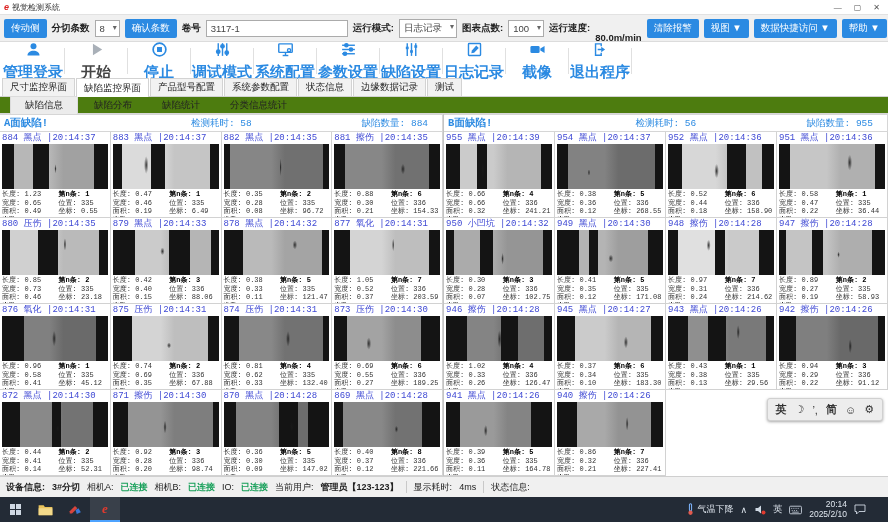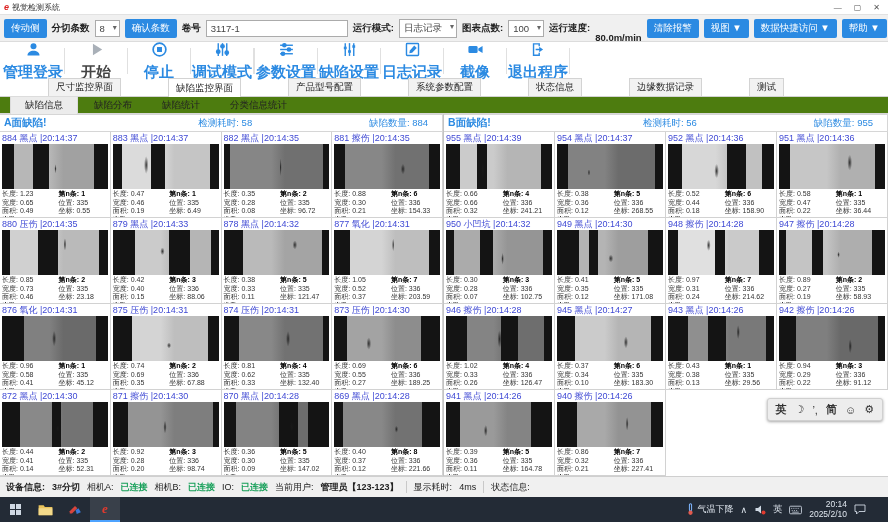--- a/index.html
+++ b/index.html
@@ -25,31 +25,31 @@
   
   .tb2 { height:38px; background:#fff; display:flex; align-items:center; padding:0 2px; }
   .action { width:62px; display:flex; flex-direction:column; align-items:center; gap:1px; cursor:pointer; }
   .action svg { width:17px; height:17px; }
   .action .alabel { font-size:15px; color:#2b8ae2; font-weight:bold; white-space:nowrap; }
   .action.disabled .alabel { color:#444; }
   .vsep { width:1px; height:26px; background:#e0e0e0; }
 
   
   .tabs { height:17px; background:#fff; display:flex; align-items:flex-end; padding:0 2px; border-bottom:1px solid #d3d3d3; font-size:9.5px; }
-  .tab { padding:2px 7px 2px; background:#f2f2f2; border:1px solid #d3d3d3; border-bottom:none; color:#222; margin-right:1px; cursor:pointer; white-space:nowrap;margin-left:46px; }
+  .tab { padding:2px 7px 2px; background:#f2f2f2; border:1px solid #d3d3d3; border-bottom:none; color:#222; margin-right:1px; cursor:pointer; white-space:nowrap; }
   .tab.active { background:#fff; position:relative; top:1px; padding-top:3px; }
 
   
   .subtabs { height:17px; background:#4d7c0f; display:flex; align-items:center; padding:0 10px; gap:2px; border-bottom:1px solid #d7d7d7; font-size:9.5px; }
   .subtab { padding:2px 14px; color:#222; cursor:pointer; white-space:nowrap; }
   .subtab.active { background:#ececec; border:1px solid #dcdcdc; }
 
   
   .panels { display:flex; height:362px; }
-  .panel { width:533px; border-right:1px solid #c4c4c4; }
+  .panel { width:533px; border-right:1px solid #c4c4c4;font-family:Liberation Mono, monospace; }
   .panel:last-child { border-right:none; }
   .panel-head { height:18px; display:flex; align-items:center; border:1px solid #d6d6d6; border-left:none; background:#fff; font-size:9.5px; color:#2b8ae2; }
   .panel-title { font-weight:bold; font-size:10.5px; margin-left:4px; }
   .panel-head .stat { white-space:nowrap; }
   .ph-sp1 { flex:1.3; } .ph-sp2 { flex:1; } .ph-sp3 { width:14px; }
   .grid { display:grid; grid-template-columns:repeat(4,1fr); grid-auto-rows:86px; }
   .cell { border-right:1px solid #d2d2d2; border-bottom:1px solid #d2d2d2; padding:0 2px; overflow:hidden; cursor:pointer; background:#fff; }
   .cell-head { font-size:9px; color:#3f49d4; line-height:12px; white-space:nowrap; overflow:hidden; }
   .cell-img { height:45px; width:100%; background-color:#888; }
   .meta { display:flex; font-size:7px; line-height:8.5px; color:#333; padding-top:1px; }
@@ -144,20 +144,29 @@
             <line x1="6" y1="3" x2="6" y2="21"></line>
             <line x1="12" y1="3" x2="12" y2="21"></line>
             <line x1="18" y1="3" x2="18" y2="21"></line>
             <circle cx="6" cy="15" r="2.4"></circle>
             <circle cx="12" cy="7.5" r="2.4"></circle>
             <circle cx="18" cy="16.5" r="2.4"></circle>
           </svg></span>
         <span class="alabel">调试模式</span>
       </div>
       <span class="vsep"></span>
+      <div class="action">
+        <span class="aicon"><svg viewBox="0 0 24 24" fill="none" stroke="#2b8ae2" stroke-width="2">
+            <rect x="2.5" y="4" width="19" height="12" rx="1"></rect>
+            <line x1="12" y1="16" x2="12" y2="20"></line>
+            <line x1="8" y1="20.5" x2="16" y2="20.5"></line>
+            <circle cx="17" cy="13" r="2.2"></circle>
+          </svg></span>
+        <span class="alabel">系统配置</span>
+      </div>
       <span class="vsep"></span>
       <div class="action">
         <span class="aicon"><svg viewBox="0 0 24 24" stroke="#2b8ae2" stroke-width="2" fill="#2b8ae2">
             <line x1="3" y1="6" x2="21" y2="6"></line>
             <line x1="3" y1="12" x2="21" y2="12"></line>
             <line x1="3" y1="18" x2="21" y2="18"></line>
             <circle cx="9" cy="6" r="2.3"></circle>
             <circle cx="15.5" cy="12" r="2.3"></circle>
             <circle cx="7" cy="18" r="2.3"></circle>
           </svg></span>

